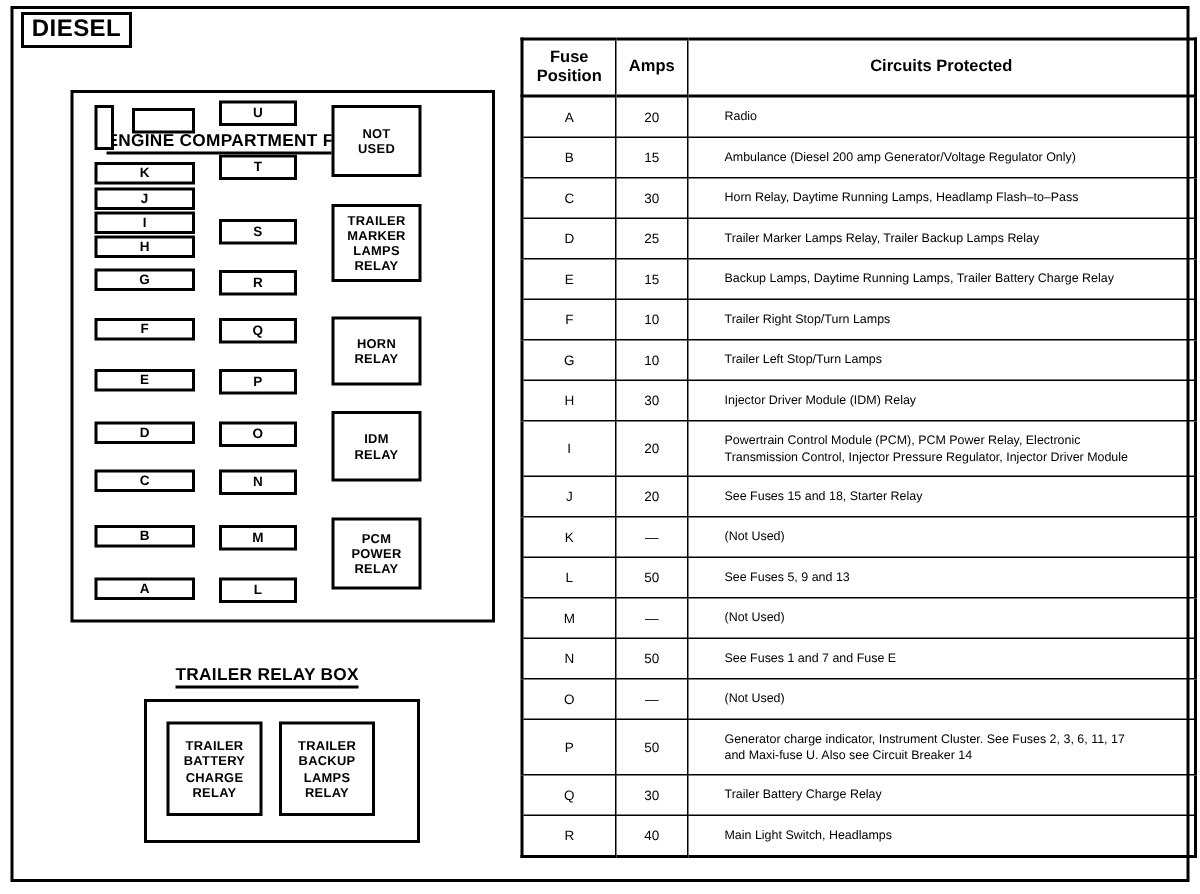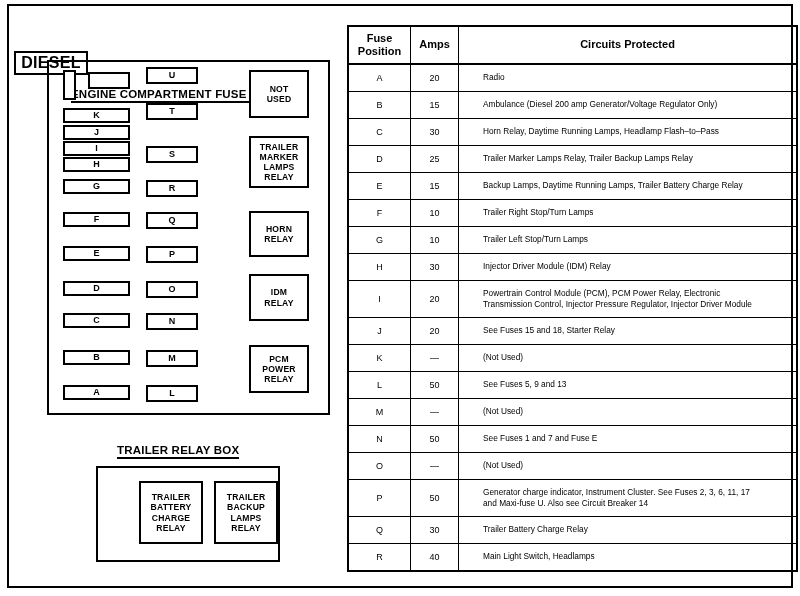--- a/index.html
+++ b/index.html
@@ -35,21 +35,20 @@
     width: 74px;
     height: 24px;
     border: 2px solid #000;
     box-sizing: border-box;
     display: flex;
     align-items: center;
     justify-content: center;
     font-size: 16px;
     font-weight: bold;
     letter-spacing: 0.3px;
-    margin-top: 43px;
   }
 
   
   .section-title {
     position: absolute;
     font-size: 11.5px;
     font-weight: bold;
     letter-spacing: 0.2px;
     border-bottom: 2px solid #000;
     padding-bottom: 1px;
@@ -87,21 +86,21 @@
     display: flex;
     align-items: center;
     justify-content: center;
     text-align: center;
     font-size: 9.5px;
     font-weight: bold;
     line-height: 1.18;
     letter-spacing: 0.2px;
   }
   .cell.fuse { font-size: 9px; }
-  .cell.relay { font-size: 8.6px; padding: 18px; margin-left: 28px; }
+  .cell.relay { font-size: 8.6px; padding: 18px; }
   .cell.blank { }
 
   
   #fuse-table {
     position: absolute;
     left: 347px;
     top: 25px;
     width: 445px;
     border-collapse: collapse;
     table-layout: fixed;

